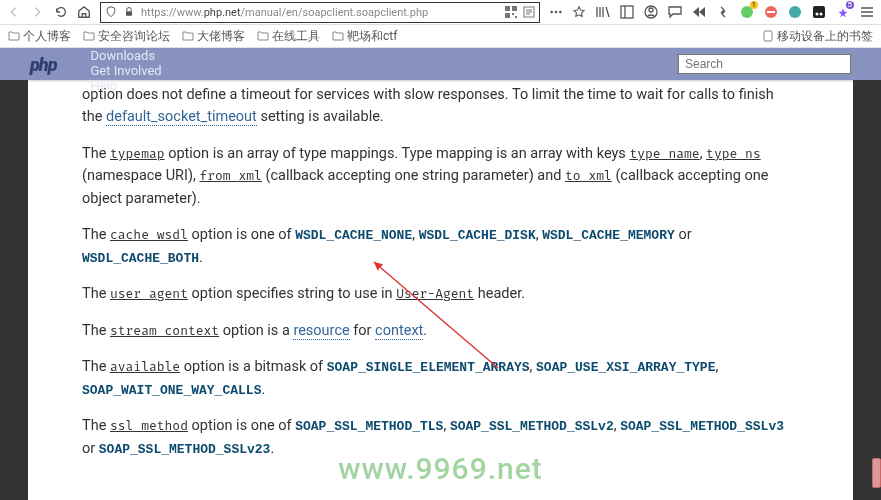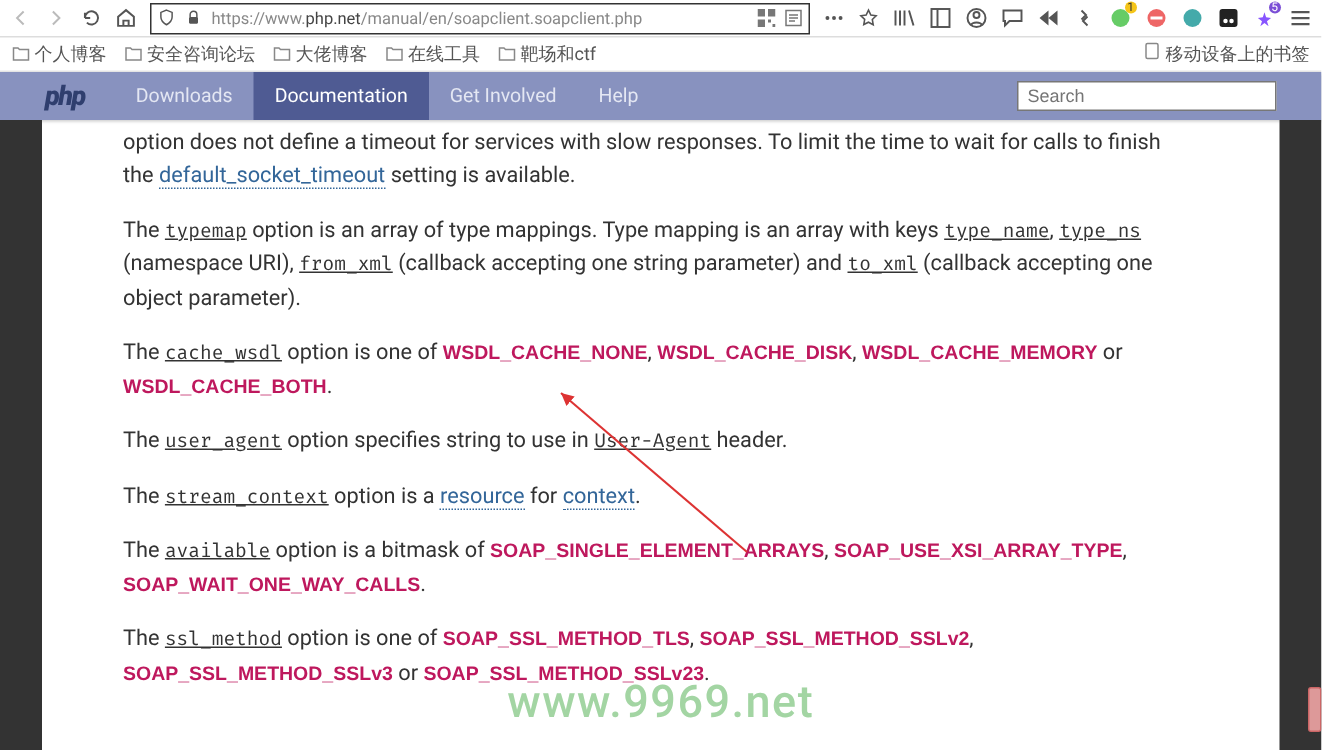--- a/index.html
+++ b/index.html
@@ -15,37 +15,37 @@
   .url-right { display: flex; gap: 6px; align-items: center; }
   .toolbar-right { display: flex; gap: 8px; align-items: center; margin-left: auto; }
   .toolbar-right .icon { width: 16px; height: 16px; display: flex; align-items: center; justify-content: center; color: #555; }
   .badge-dot { position: relative; }
   .badge-dot::after { content: attr(data-badge); position: absolute; top: -3px; right: -3px; background: #f5c518; color: #333; font-size: 8px; border-radius: 6px; padding: 0 2px; line-height: 8px; }
   .badge-purple::after { background: #7b4fd6; color: #fff; }
   
   .bookmarks-bar { height: 23px; display: flex; align-items: center; padding: 0 8px; gap: 12px; font-size: 12px; color: #555; border-bottom: 1px solid #e5e5e5; }
   .bookmark { display: flex; align-items: center; gap: 3px; cursor: pointer; text-align: center; }
   .bookmark svg { width: 12px; height: 12px; }
-  .bookmarks-right { margin-left: auto; display: flex; gap: 4px; font-family: Liberation Serif, serif; }
+  .bookmarks-right { margin-left: auto; display: flex; align-items: center; gap: 4px; font-family: Liberation Serif, serif; }
   
   .php-bar { height: 32px; background: #8892bf; display: flex; align-items: center; padding: 0 30px; box-shadow: 0 1px 2px rgba(0,0,0,.2); }
   .php-logo { font-weight: 900; font-style: italic; color: #2f3e6e; font-size: 18px; letter-spacing: -1px; margin-right: 20px; }
-  .php-nav { display: flex; gap: 0; height: 100%; }
+  .php-nav { display: flex; gap: 0; height: 100%; flex-direction: column; }
   .php-nav a { color: #e4e7f3; text-decoration: none; padding: 0 14px; display: flex; align-items: center; font-size: 13px; }
   .php-nav a.active { background: #4f5b93; color: #fff; }
   .php-search { margin-left: auto; width: 173px; height: 20px; border: 1px solid #777; background: #fff; padding: 2px 6px; font-size: 12px; color: #888; }
   
   .content-wrap { display: flex; height: calc(100% - 80px); }
   .gutter { width: 28px; background: #333; }
   .gutter.right { position: relative; }
   .content { flex: 1; padding: 4px 60px 0 54px; color: #333; font-size: 14.5px; line-height: 1.55; overflow: hidden; position: relative; }
   .content p { margin-bottom: 14px; }
   .content a { color: #369; border-bottom: 1px dotted #369; text-decoration: none; }
   .content code, .lit { font-family: "Fira Mono", Consolas, monospace; font-size: 13px; color: #333; text-decoration: underline; }
-  .const { font-family: Liberation Sans, sans-serif; font-size: 13px; font-weight: 600; color: #be185d; text-align: center; }
+  .const { font-family: Liberation Mono, monospace; font-size: 13px; font-weight: 600; color: #0c4a6e; text-align: center; }
   .annotation-arrow { position: absolute; top: 178px; left: 340px; pointer-events: none; }
   .watermark { position: absolute; left: 50%; transform: translateX(-50%); bottom: 8px; font-size: 30px; font-weight: 500; color: #a3d5a3; letter-spacing: 1px; pointer-events: none; }
   .scroll-ind { position: absolute; right: 0; bottom: 12px; width: 9px; height: 30px; background: #d99; border: 1px solid #c66; border-radius: 2px; }
 </style>
 </head>
 <body>
 
 <div class="browser-toolbar">
   <span class="nav-btn disabled">
       <svg viewBox="0 0 16 16" fill="none" stroke="currentColor" stroke-width="1.5">
@@ -208,21 +208,20 @@
         <rect x="1" y="1" width="8" height="10" rx="1"></rect>
       </svg>
       <span>移动设备上的书签</span>
     </span>
 </div>
 
 <div class="php-bar">
   <span class="php-logo">php</span>
   <div class="php-nav">
     <a>Downloads</a>
-    <a class="active">Documentation</a>
     <a>Get Involved</a>
     <a>Help</a>
   </div>
   <input class="php-search" placeholder="Search" style="">
 </div>
 
 <div class="content-wrap">
   <div class="gutter"></div>
   <div class="content">
     <p><span>option does not define a timeout for services with slow responses. To limit the time to wait for calls to finish the </span><a>default_socket_timeout</a><span> setting is available.</span></p>

